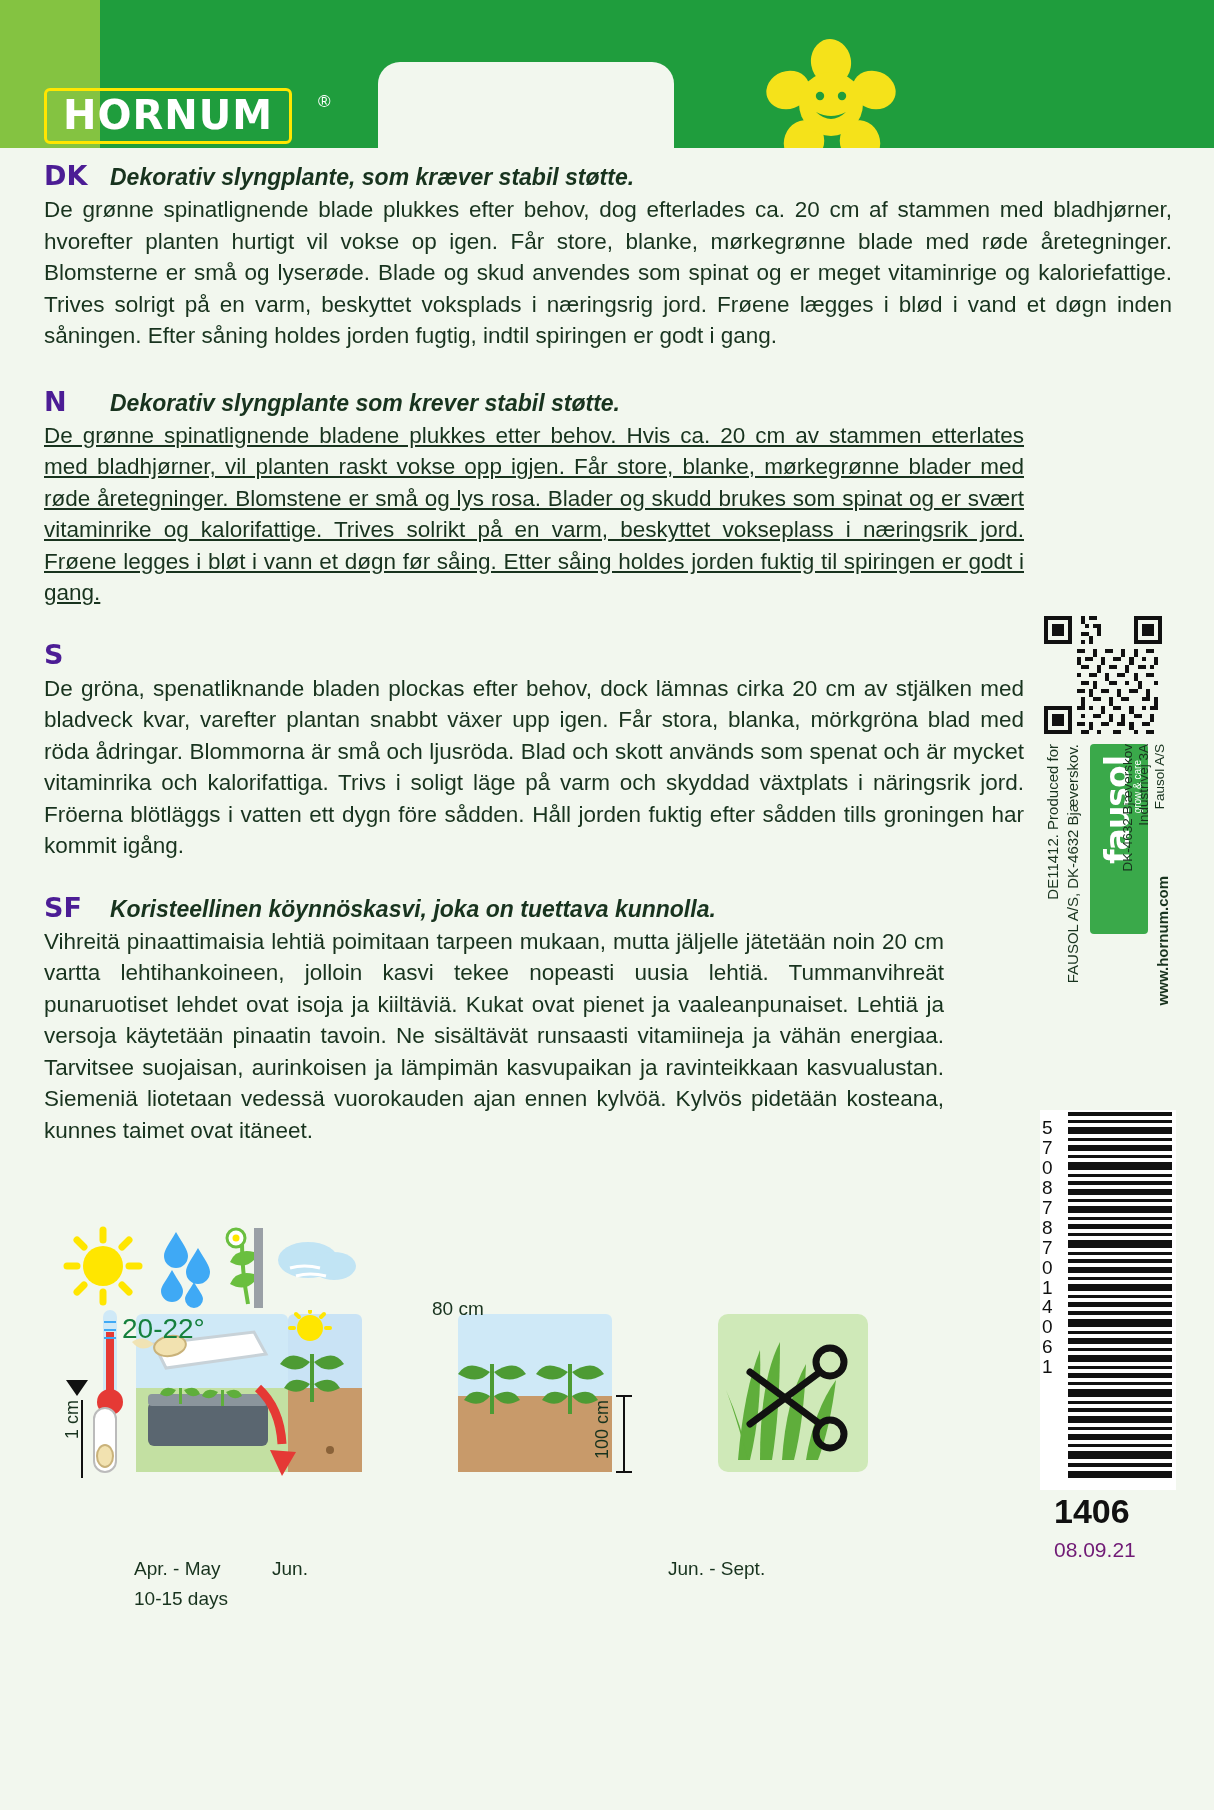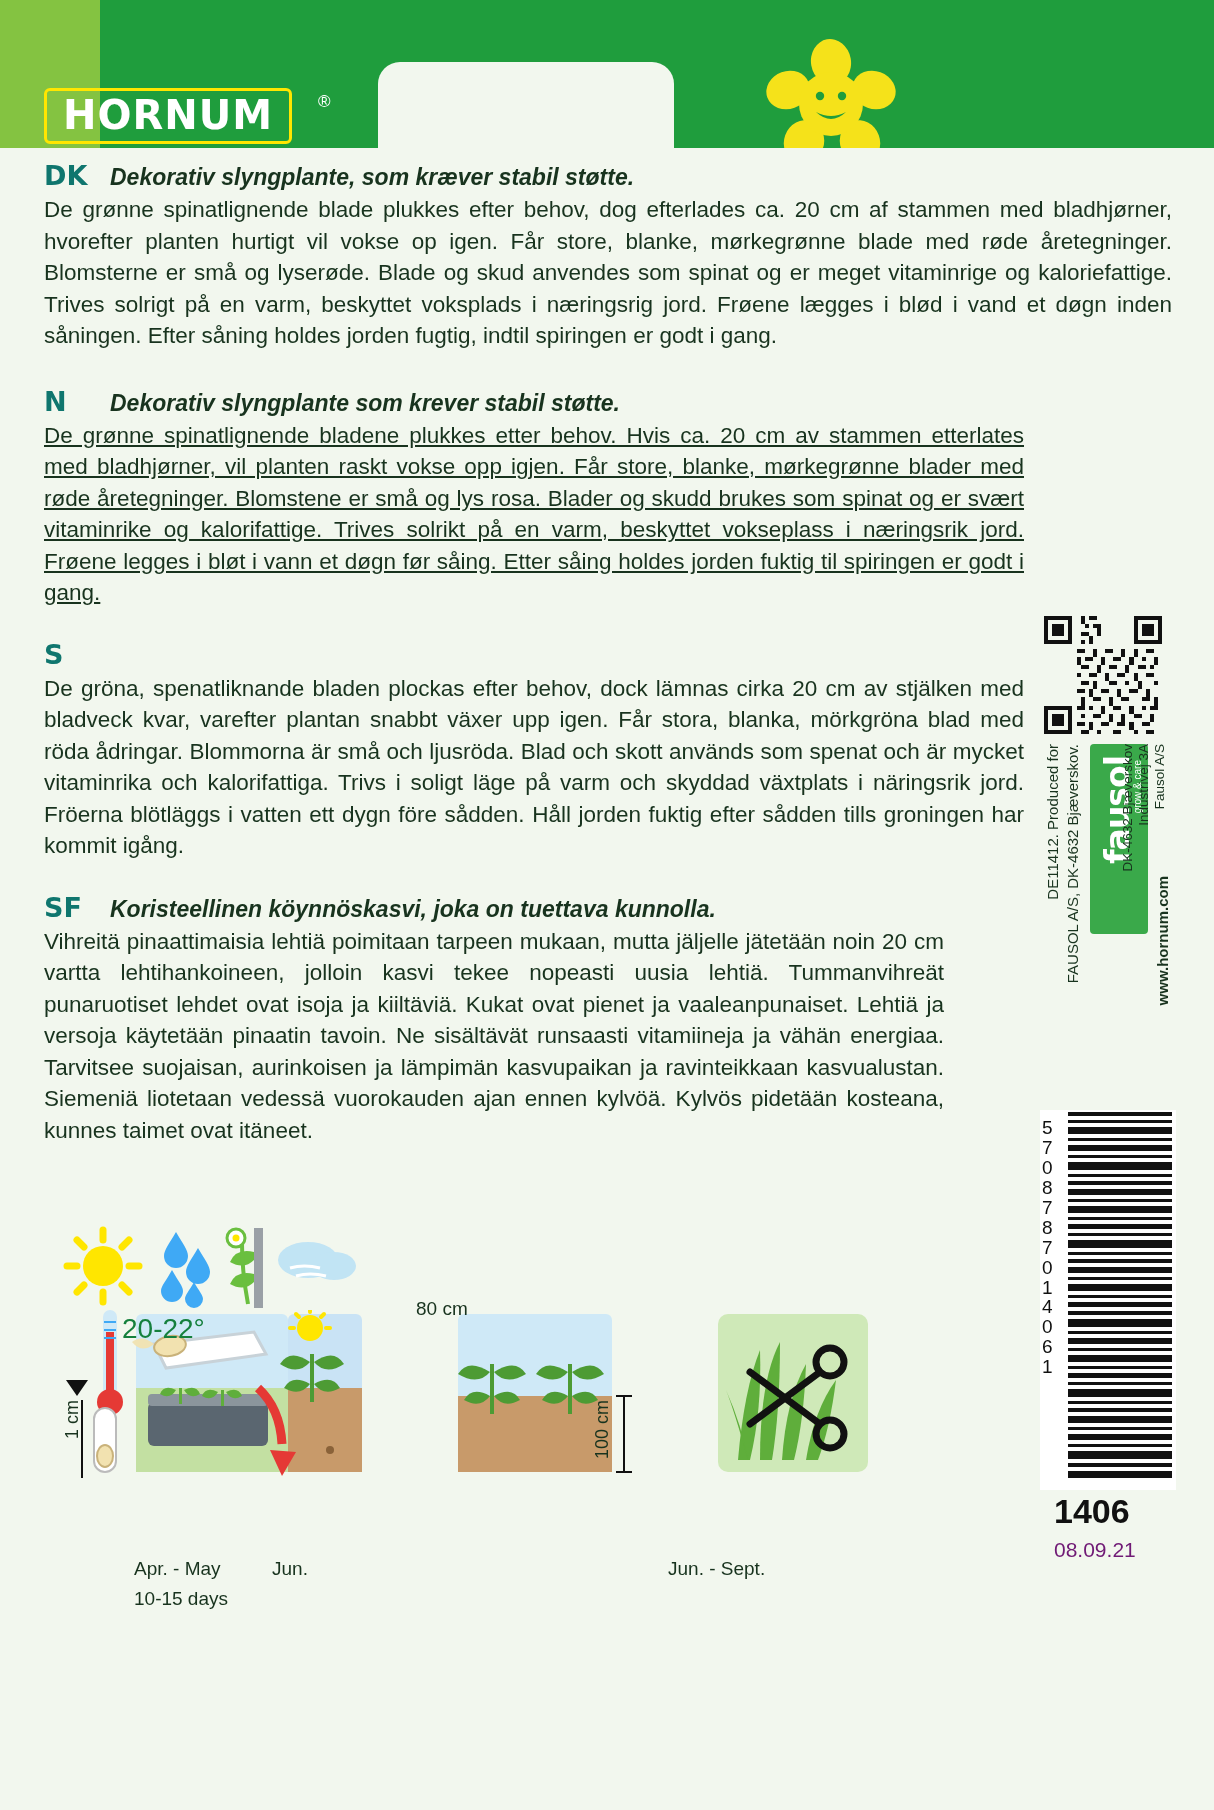--- a/index.html
+++ b/index.html
@@ -96,21 +96,21 @@
   .lang-block { margin-bottom: 26px; }
   .lang-head {
     display: flex;
     align-items: baseline;
     margin-bottom: 2px;
   }
   .lang-code {
     font-family: "DejaVu Sans", sans-serif;
     font-weight: bold;
     font-size: 27px;
-    color: #0f766e;
+    color: #4c1d95;
     width: 66px;
     flex: 0 0 66px;
   }
   .lang-title {
     font-family: "Liberation Sans", sans-serif;
     font-weight: bold;
     font-style: italic;
     font-size: 23px;
     color: #18331e;
   }
@@ -264,21 +264,21 @@
     position: absolute;
     left: 62px;
     top: 1400px;
     font-size: 18px;
     color: #18331e;
     writing-mode: vertical-rl;
     transform: rotate(180deg);
   }
   .w80 {
     position: absolute;
-    left: 416px;
+    left: 432px;
     top: 1298px;
     font-size: 19px;
     color: #18331e;
   }
   .h100 {
     position: absolute;
     left: 592px;
     top: 1400px;
     font-size: 18px;
     color: #18331e;

